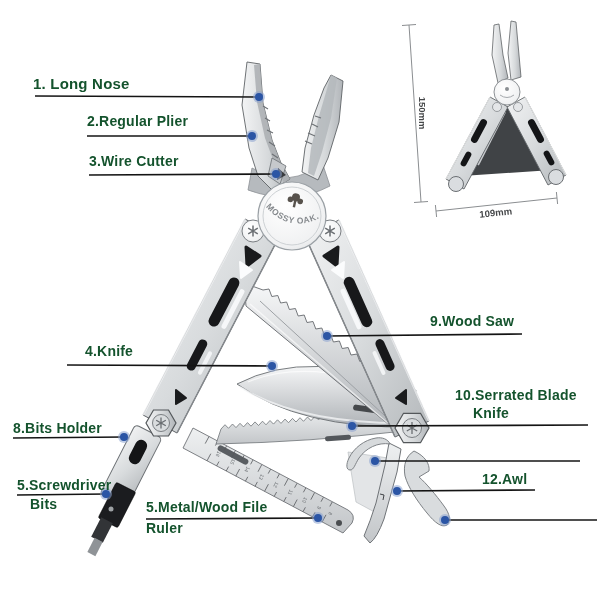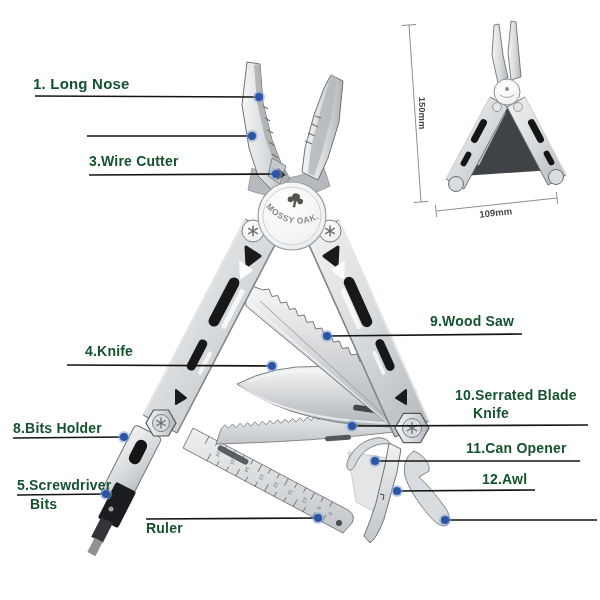--- a/index.html
+++ b/index.html
@@ -299,25 +299,26 @@
           <circle cx="397" cy="491" r="4" fill="#2b55a5"></circle>
         </g>
     <g>
           <circle cx="445" cy="520" r="6" fill="#8aa2cf" opacity=".55"></circle>
           <circle cx="445" cy="520" r="4" fill="#2b55a5"></circle>
         </g>
   </g>
 </svg>
 
 <div class="callout big" style="left:33px;top:76px">1. Long Nose</div>
+<div class="callout" style="left:87px;top:114px">2.Regular Plier</div>
 <div class="callout" style="left:89px;top:154px">3.Wire Cutter</div>
 <div class="callout" style="left:85px;top:344px">4.Knife</div>
+<div class="callout" style="left:146px;top:500px">5.Metal/Wood File</div>
 <div class="callout" style="left:146px;top:521px">Ruler</div>
 <div class="callout" style="left:13px;top:421px">8.Bits Holder</div>
 <div class="callout" style="left:17px;top:478px">5.Screwdriver</div>
 <div class="callout" style="left:30px;top:497px">Bits</div>
 <div class="callout" style="left:430px;top:314px">9.Wood Saw</div>
 <div class="callout" style="left:455px;top:388px">10.Serrated Blade</div>
 <div class="callout" style="left:473px;top:406px">Knife</div>
-<div class="callout" style="left:466px;top:441px">11.Can Opener</div>
 <div class="callout" style="left:482px;top:472px">12.Awl</div>
 
 </div>
 
 </body></html>

